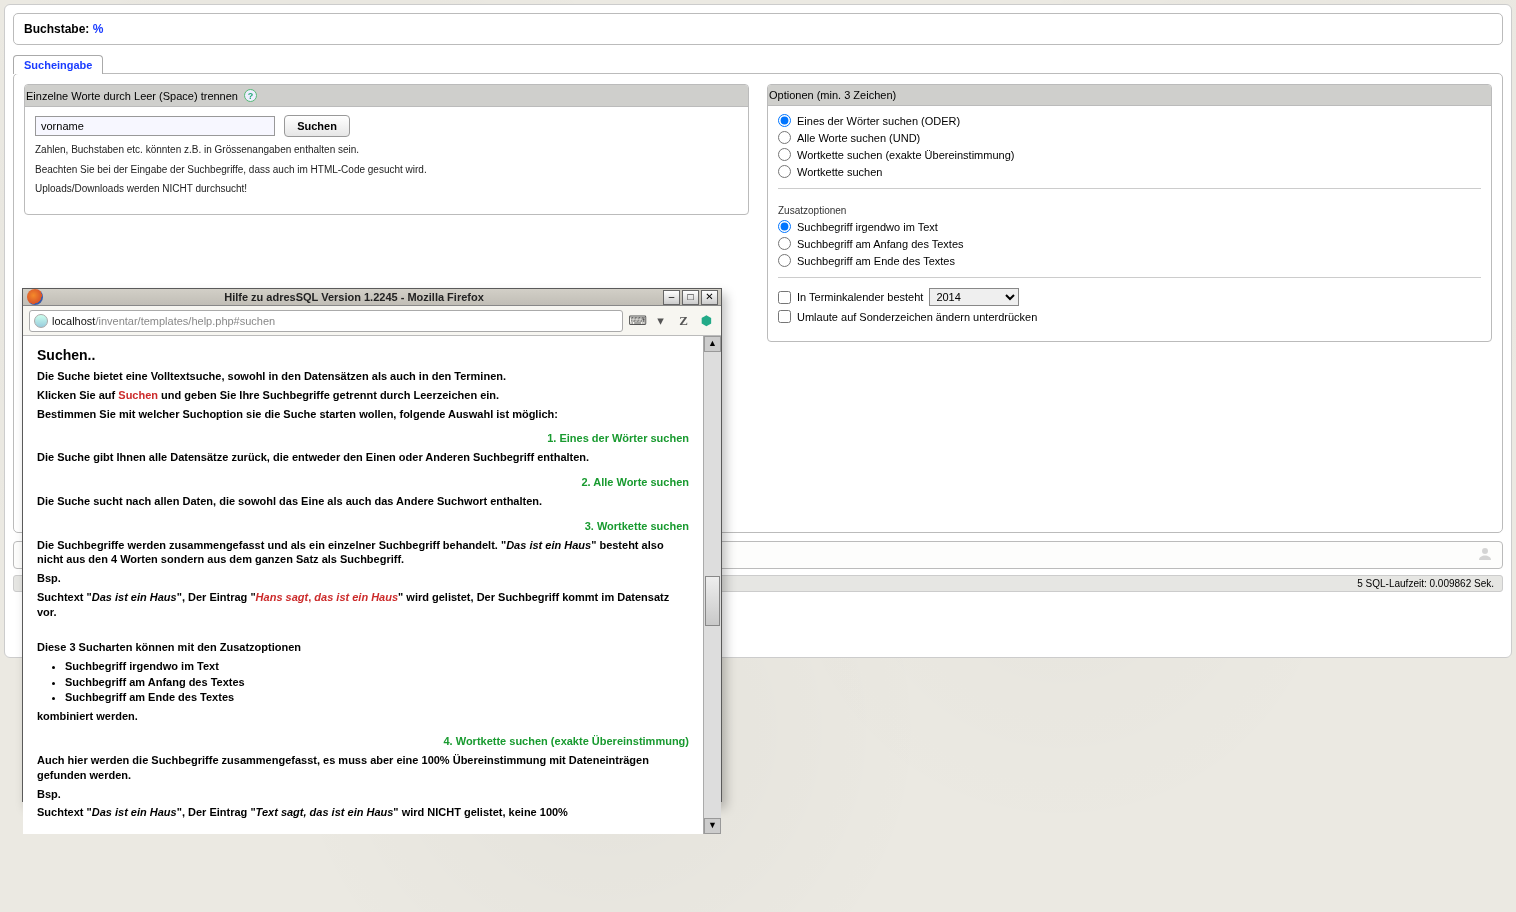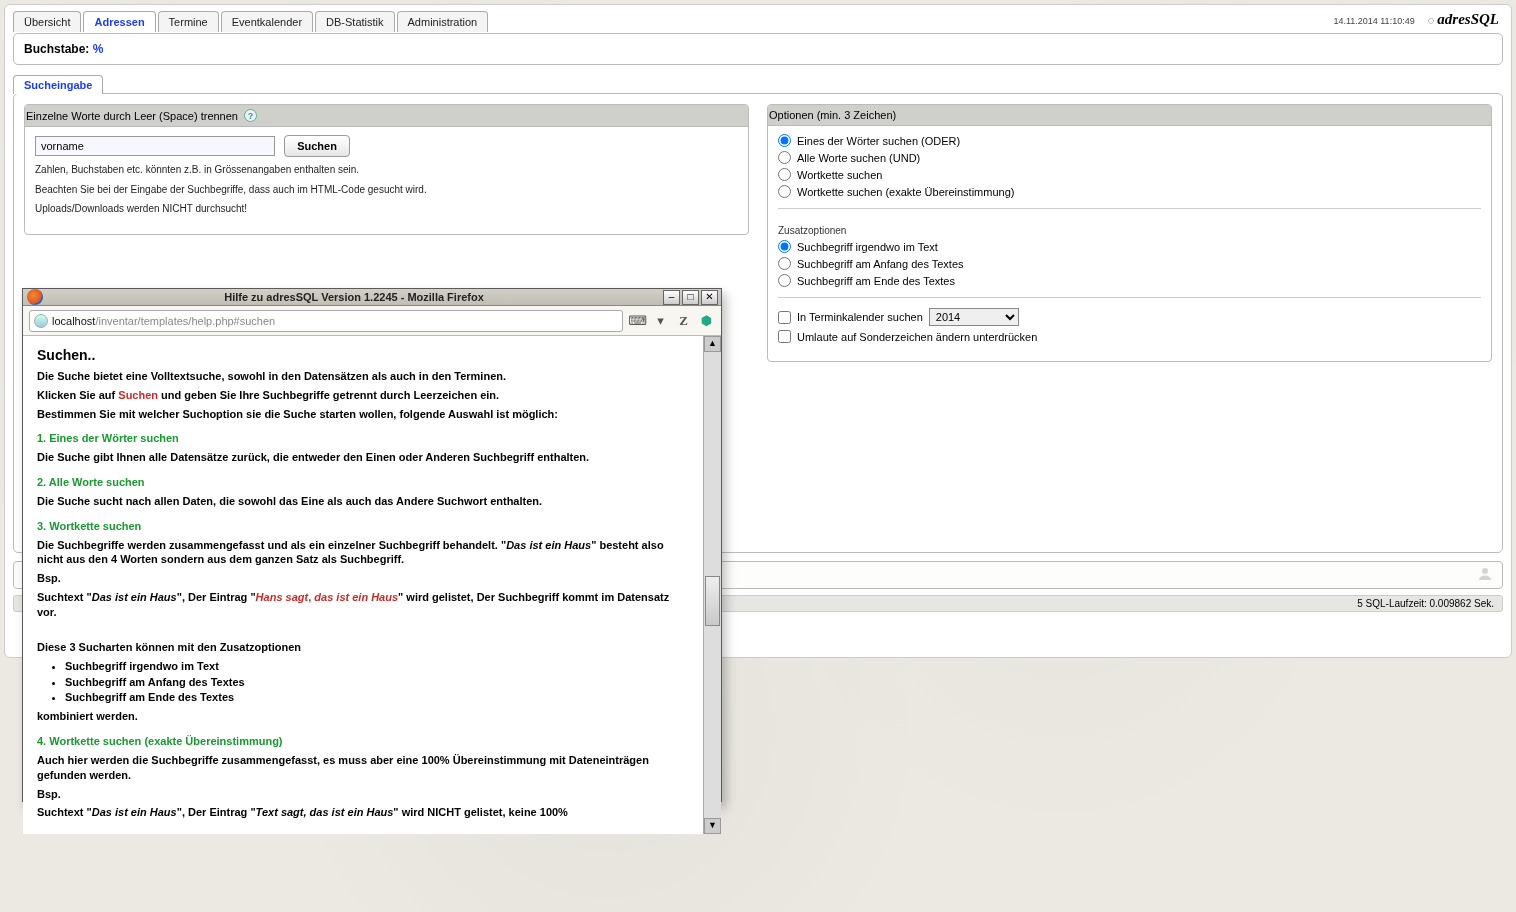--- a/index.html
+++ b/index.html
@@ -161,46 +161,31 @@
   }
   .popup-scroll .arrow { height:16px; background:#ccc; border:1px solid #999; font-size:9px; text-align:center; line-height:12px;}
   .popup-scroll .thumb {
     position:absolute; top:240px; height:50px; left:1px; right:1px;
     background:linear-gradient(#eee,#c9c9c9); border:1px solid #888;
   }
   .popup-content h2 { font-size:14px; font-weight:bold; margin-bottom:3px;}
   .popup-content p { font-size:11px; margin:4px 0; }
   .popup-content strong { font-weight:bold;}
   .popup-content em { font-style:italic;}
-  .green { color:#189a2f; font-weight:bold; font-size:12px; }
+  .green { color:#189a2f; font-weight:bold; font-size:12px;text-align:right; }
   .red { color:#cc2a2a; font-weight:bold;}
   .popup-content ul { margin:4px 0 4px 28px; font-size:11px;}
   .popup-content li { list-style:disc; margin:1px 0; font-weight:bold;}
 </style>
 </head>
 <body>
 
 <div class="paper-bg"></div>
 
 <div class="app-frame">
-  <div class="top-row">
-    <div class="tabs-main">
-      <div class="tab">Übersicht</div>
-      <div class="tab active">Adressen</div>
-      <div class="tab">Termine</div>
-      <div class="tab">Eventkalender</div>
-      <div class="tab">DB-Statistik</div>
-      <div class="tab">Administration</div>
-    </div>
-    <div class="brand">
-      <span class="ts">14.11.2014 11:10:49</span>
-      <span>◌</span>
-      <span class="logo">adresSQL</span>
-    </div>
-  </div>
 
   <div class="panel">
     <span class="filter-line">
       <span>Buchstabe: </span>
       <span class="val">%</span>
     </span>
   </div>
 
   <div class="subtabs">
     <div class="subtab">Sucheingabe</div>
@@ -233,44 +218,44 @@
           <div class="opt-row">
               <input type="radio" checked="" style="">
               <span>Eines der Wörter suchen (ODER)</span>
             </div>
           <div class="opt-row">
               <input type="radio" style="">
               <span>Alle Worte suchen (UND)</span>
             </div>
           <div class="opt-row">
               <input type="radio" style="">
+              <span>Wortkette suchen (exakte Übereinstimmung)</span>
+            </div>
+          <div class="opt-row">
+              <input type="radio" style="">
               <span>Wortkette suchen</span>
-            </div>
-          <div class="opt-row">
-              <input type="radio" style="">
-              <span>Wortkette suchen (exakte Übereinstimmung)</span>
             </div>
           <hr>
           <div class="subhead">Zusatzoptionen</div>
           <div class="opt-row">
               <input type="radio" checked="" style="">
               <span>Suchbegriff irgendwo im Text</span>
             </div>
           <div class="opt-row">
               <input type="radio" style="">
               <span>Suchbegriff am Anfang des Textes</span>
             </div>
           <div class="opt-row">
               <input type="radio" style="">
               <span>Suchbegriff am Ende des Textes</span>
             </div>
           <hr>
           <div class="opt-row">
             <input type="checkbox" style="">
-            <span>In Terminkalender suchen</span>
+            <span>In Terminkalender besteht</span>
             <select class="year">
               <option>2014</option>
             </select>
           </div>
           <div class="opt-row">
             <input type="checkbox" style="">
             <span>Umlaute auf Sonderzeichen ändern unterdrücken</span>
           </div>
         </div>
       </div>

